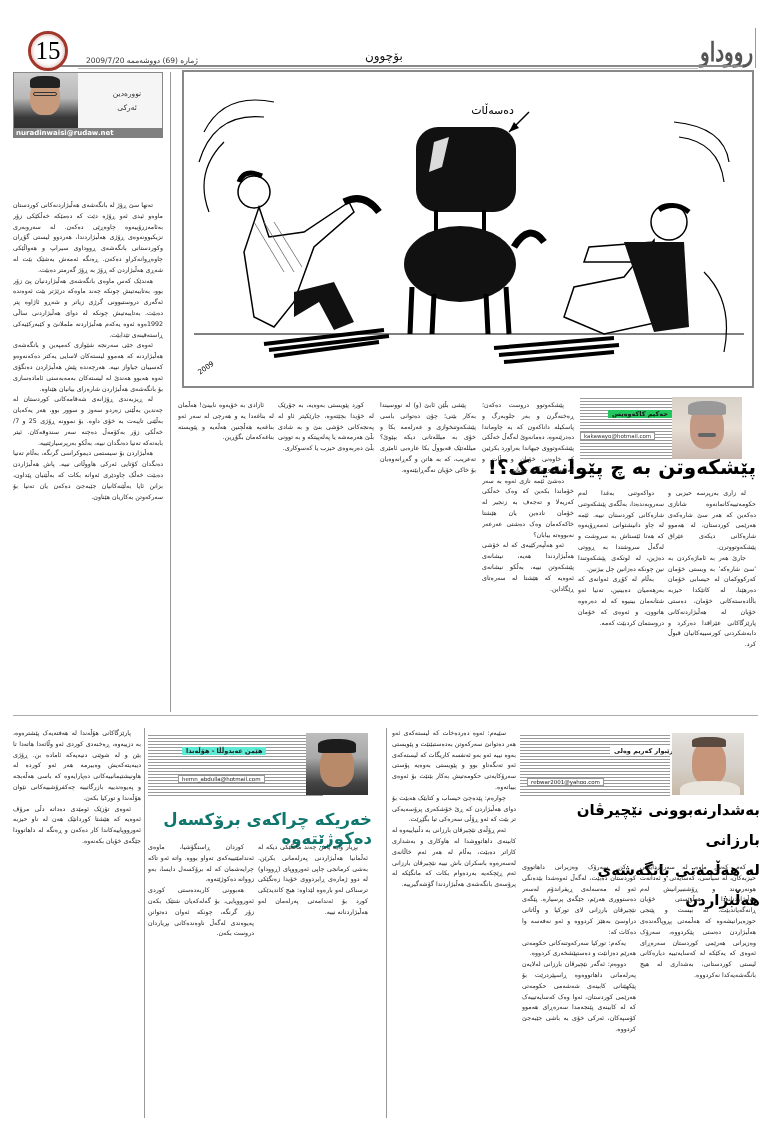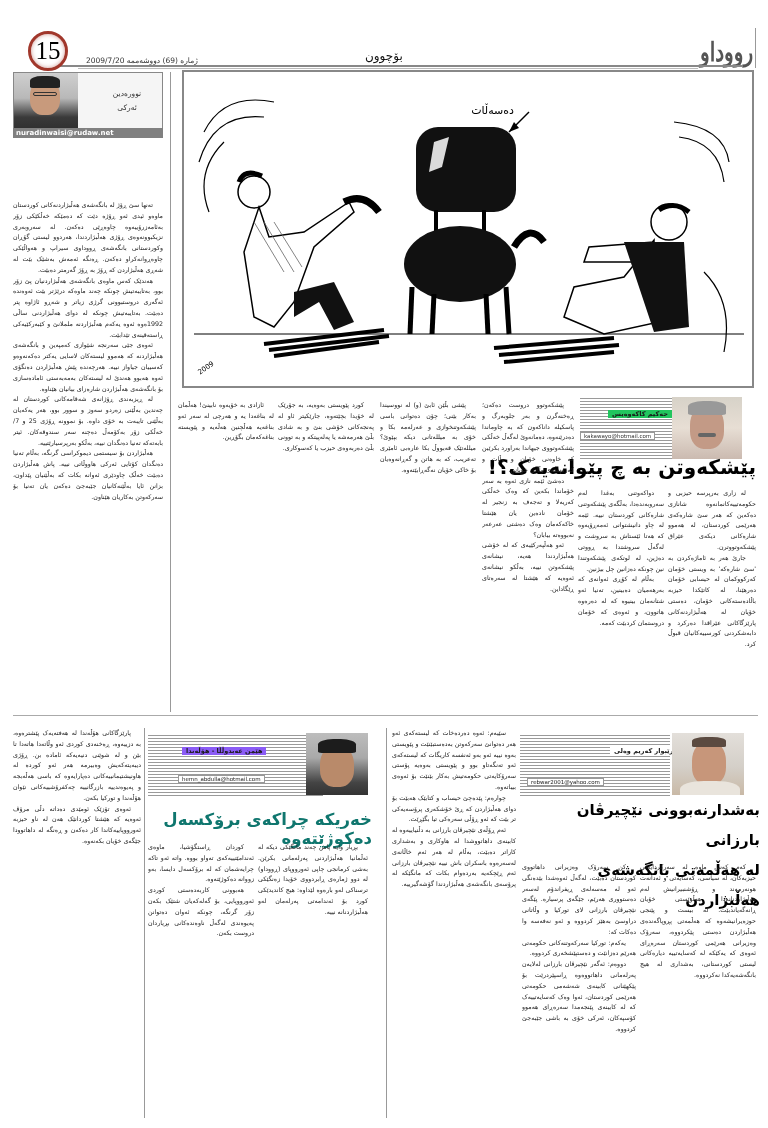--- a/index.html
+++ b/index.html
@@ -41,21 +41,21 @@
   .rule-lines { background: repeating-linear-gradient(180deg, #9a9a9a 0 1px, transparent 1px 3px); }
   .author-box-2-lines { left: 580px; top: 398px; width: 98px; height: 62px; }
   .author-name-2 { left: 600px; top: 410px; background: #22c55e; padding: 0 4px; font-size: 6.5px; font-weight: bold; direction: rtl; margin-left: 8px; }
   .email-2 { left: 580px; top: 432px; background: #fff; padding: 0 3px; font-size: 5.5px; color: #333; border: 1px solid #999; }
   .photo-2 { left: 672px; top: 397px; width: 70px; height: 62px; background: linear-gradient(180deg,#d7d2c8 0%,#e7ded4 50%,#cbbab0 100%); overflow: hidden; }
   .headline-2 { left: 380px; top: 455px; width: 376px; font-size: 20px; font-weight: bold; direction: rtl; text-align: right; color: #000; letter-spacing: -0.5px; }
 
   
   .bottom-rule { left: 13px; top: 715px; width: 745px; }
   .author-box-3-lines { left: 148px; top: 735px; width: 175px; height: 62px; }
-  .author-name-3 { left: 182px; top: 747px; background: #8b5cf6; padding: 0 4px; font-size: 6.5px; font-weight: bold; direction: rtl; }
+  .author-name-3 { left: 182px; top: 747px; background: #5eead4; padding: 0 4px; font-size: 6.5px; font-weight: bold; direction: rtl; }
   .email-3 { left: 178px; top: 775px; background: #fff; padding: 0 3px; font-size: 5.5px; border: 1px solid #999; }
   .photo-3 { left: 306px; top: 733px; width: 62px; height: 62px; background: linear-gradient(180deg,#bdbdbd 0%,#a9a9a9 40%,#444 80%,#333 100%); overflow: hidden; }
   .headline-3 { left: 148px; top: 810px; width: 224px; font-size: 16.5px; font-weight: bold; direction: rtl; text-align: right; color: #0f766e; letter-spacing: -0.8px; }
 
   .author-box-4-lines { left: 520px; top: 735px; width: 150px; height: 62px; }
   .author-name-4 { left: 610px; top: 747px; background: #fff; padding: 0 4px; font-size: 6.5px; font-weight: bold; direction: rtl; }
   .email-4 { left: 527px; top: 778px; background: #fff; padding: 0 3px; font-size: 5.5px; border: 1px solid #999; }
   .photo-4 { left: 672px; top: 733px; width: 72px; height: 62px; background: linear-gradient(180deg,#e3dfda 0%,#d4cfc8 55%,#c9b9a6 100%); overflow: hidden; }
   .headline-4 { left: 520px; top: 795px; width: 240px; font-size: 15px; font-weight: bold; direction: rtl; text-align: right; color: #000000; line-height: 30px; letter-spacing: -0.6px; }
 

